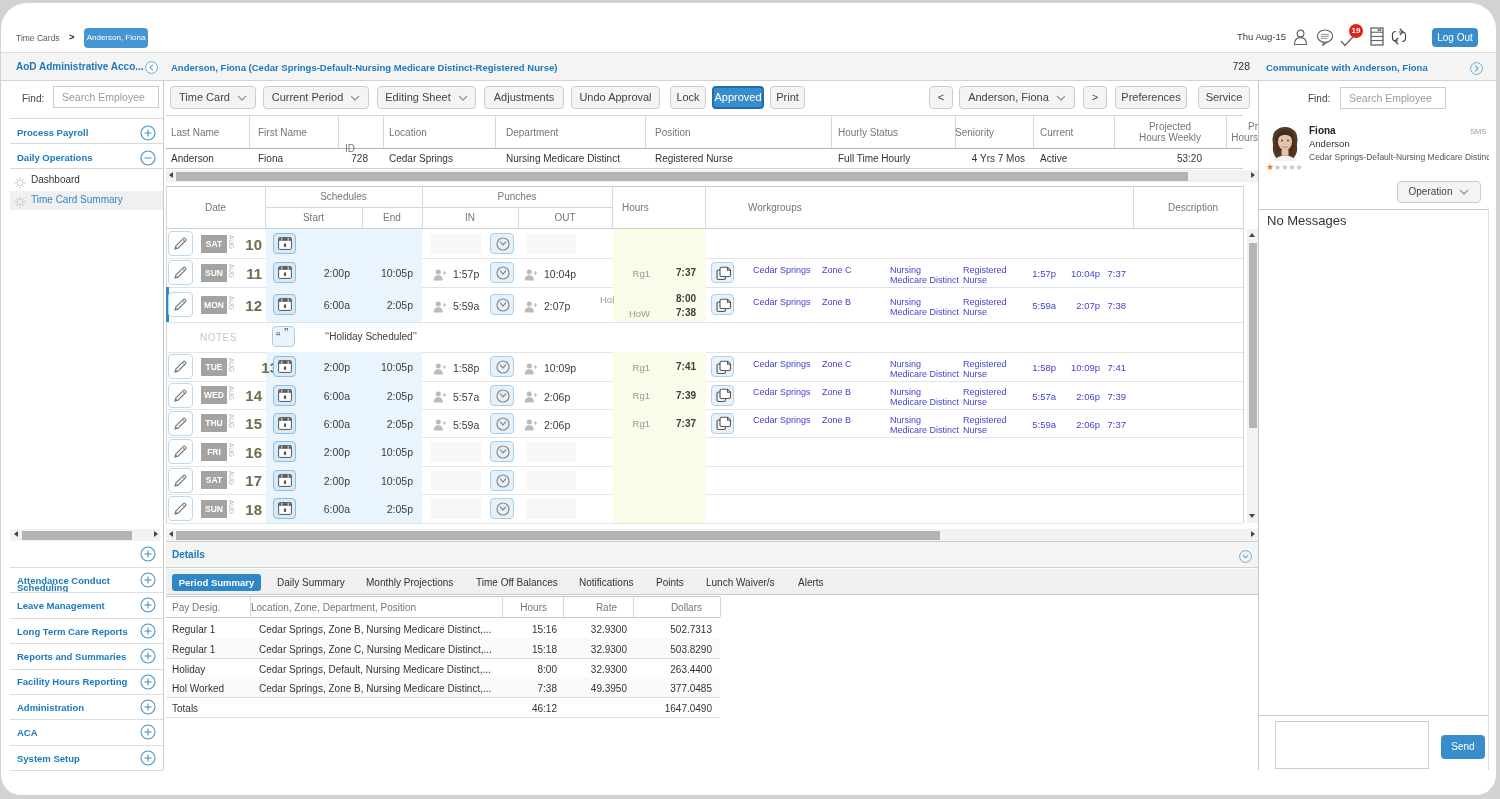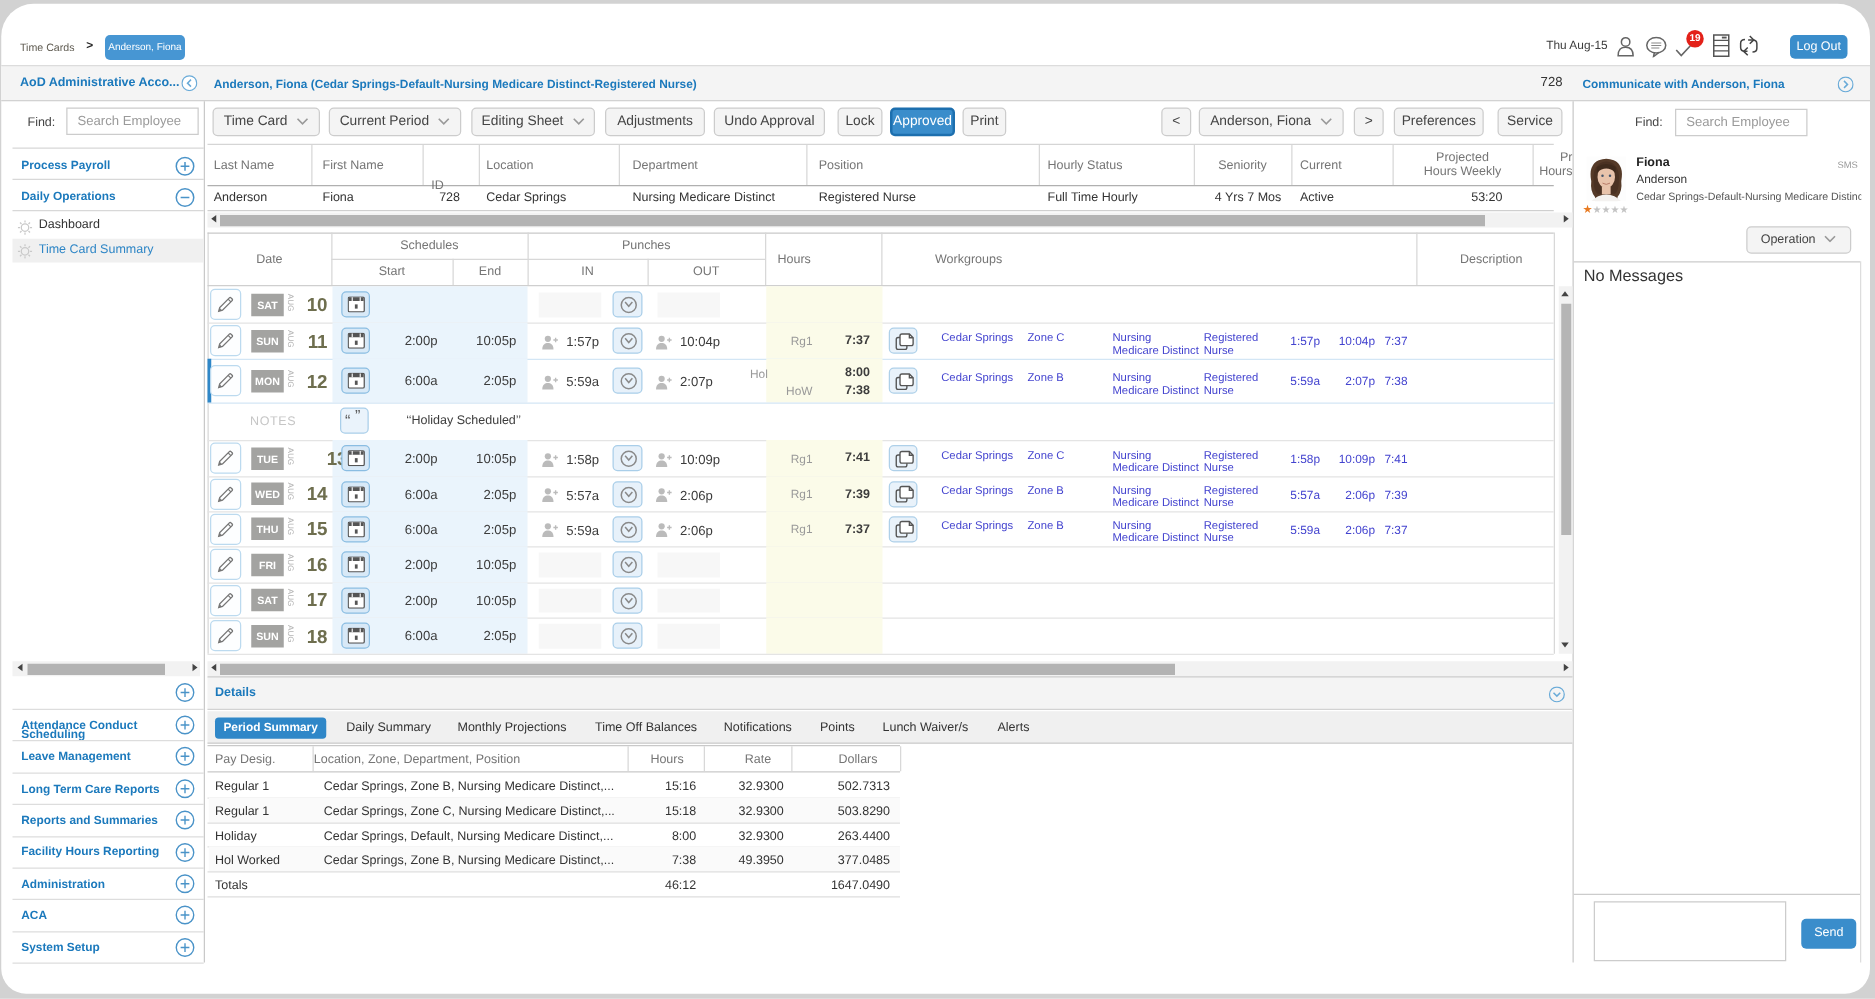--- a/index.html
+++ b/index.html
@@ -235,21 +235,21 @@
 <div class="vline" style="left:1033px; top:116px; height:32px;"></div>
 <div class="vline" style="left:1114px; top:116px; height:32px;"></div>
 <div class="vline" style="left:1226px; top:116px; height:32px;"></div>
 <div class="cell hdr" style="left:171px; top:127px;">Last Name</div>
 <div class="cell hdr" style="left:258px; top:127px;">First Name</div>
 <div class="cell hdr" style="left:345px; top:143px;">ID</div>
 <div class="cell hdr" style="left:389px; top:127px;">Location</div>
 <div class="cell hdr" style="left:506px; top:127px;">Department</div>
 <div class="cell hdr" style="left:655px; top:127px;">Position</div>
 <div class="cell hdr" style="left:838px; top:127px;">Hourly Status</div>
-<div class="cell hdr" style="left:955px; top:127px; width:78px; text-align:center;">Seniority</div>
+<div class="cell hdr" style="left:955px; top:127px; width:78px; ">Seniority</div>
 <div class="cell hdr" style="left:1040px; top:127px;">Current</div>
 <div class="cell hdr" style="left:1114px; top:121px; width:112px; text-align:center; line-height:11px;">Projected<br>Hours Weekly</div>
 <div class="cell hdr" style="left:1226px; top:121px; width:32px; line-height:11px; text-align:right; overflow:hidden;">Pr<br>Hours</div>
 <div class="cell" style="left:171px; top:153px;">Anderson</div>
 <div class="cell" style="left:258px; top:153px;">Fiona</div>
 <div class="cell" style="left:389px; top:153px;">Cedar Springs</div>
 <div class="cell" style="left:506px; top:153px;">Nursing Medicare Distinct</div>
 <div class="cell" style="left:655px; top:153px;">Registered Nurse</div>
 <div class="cell" style="left:838px; top:153px;">Full Time Hourly</div>
 <div class="cell" style="left:1040px; top:153px;">Active</div>

